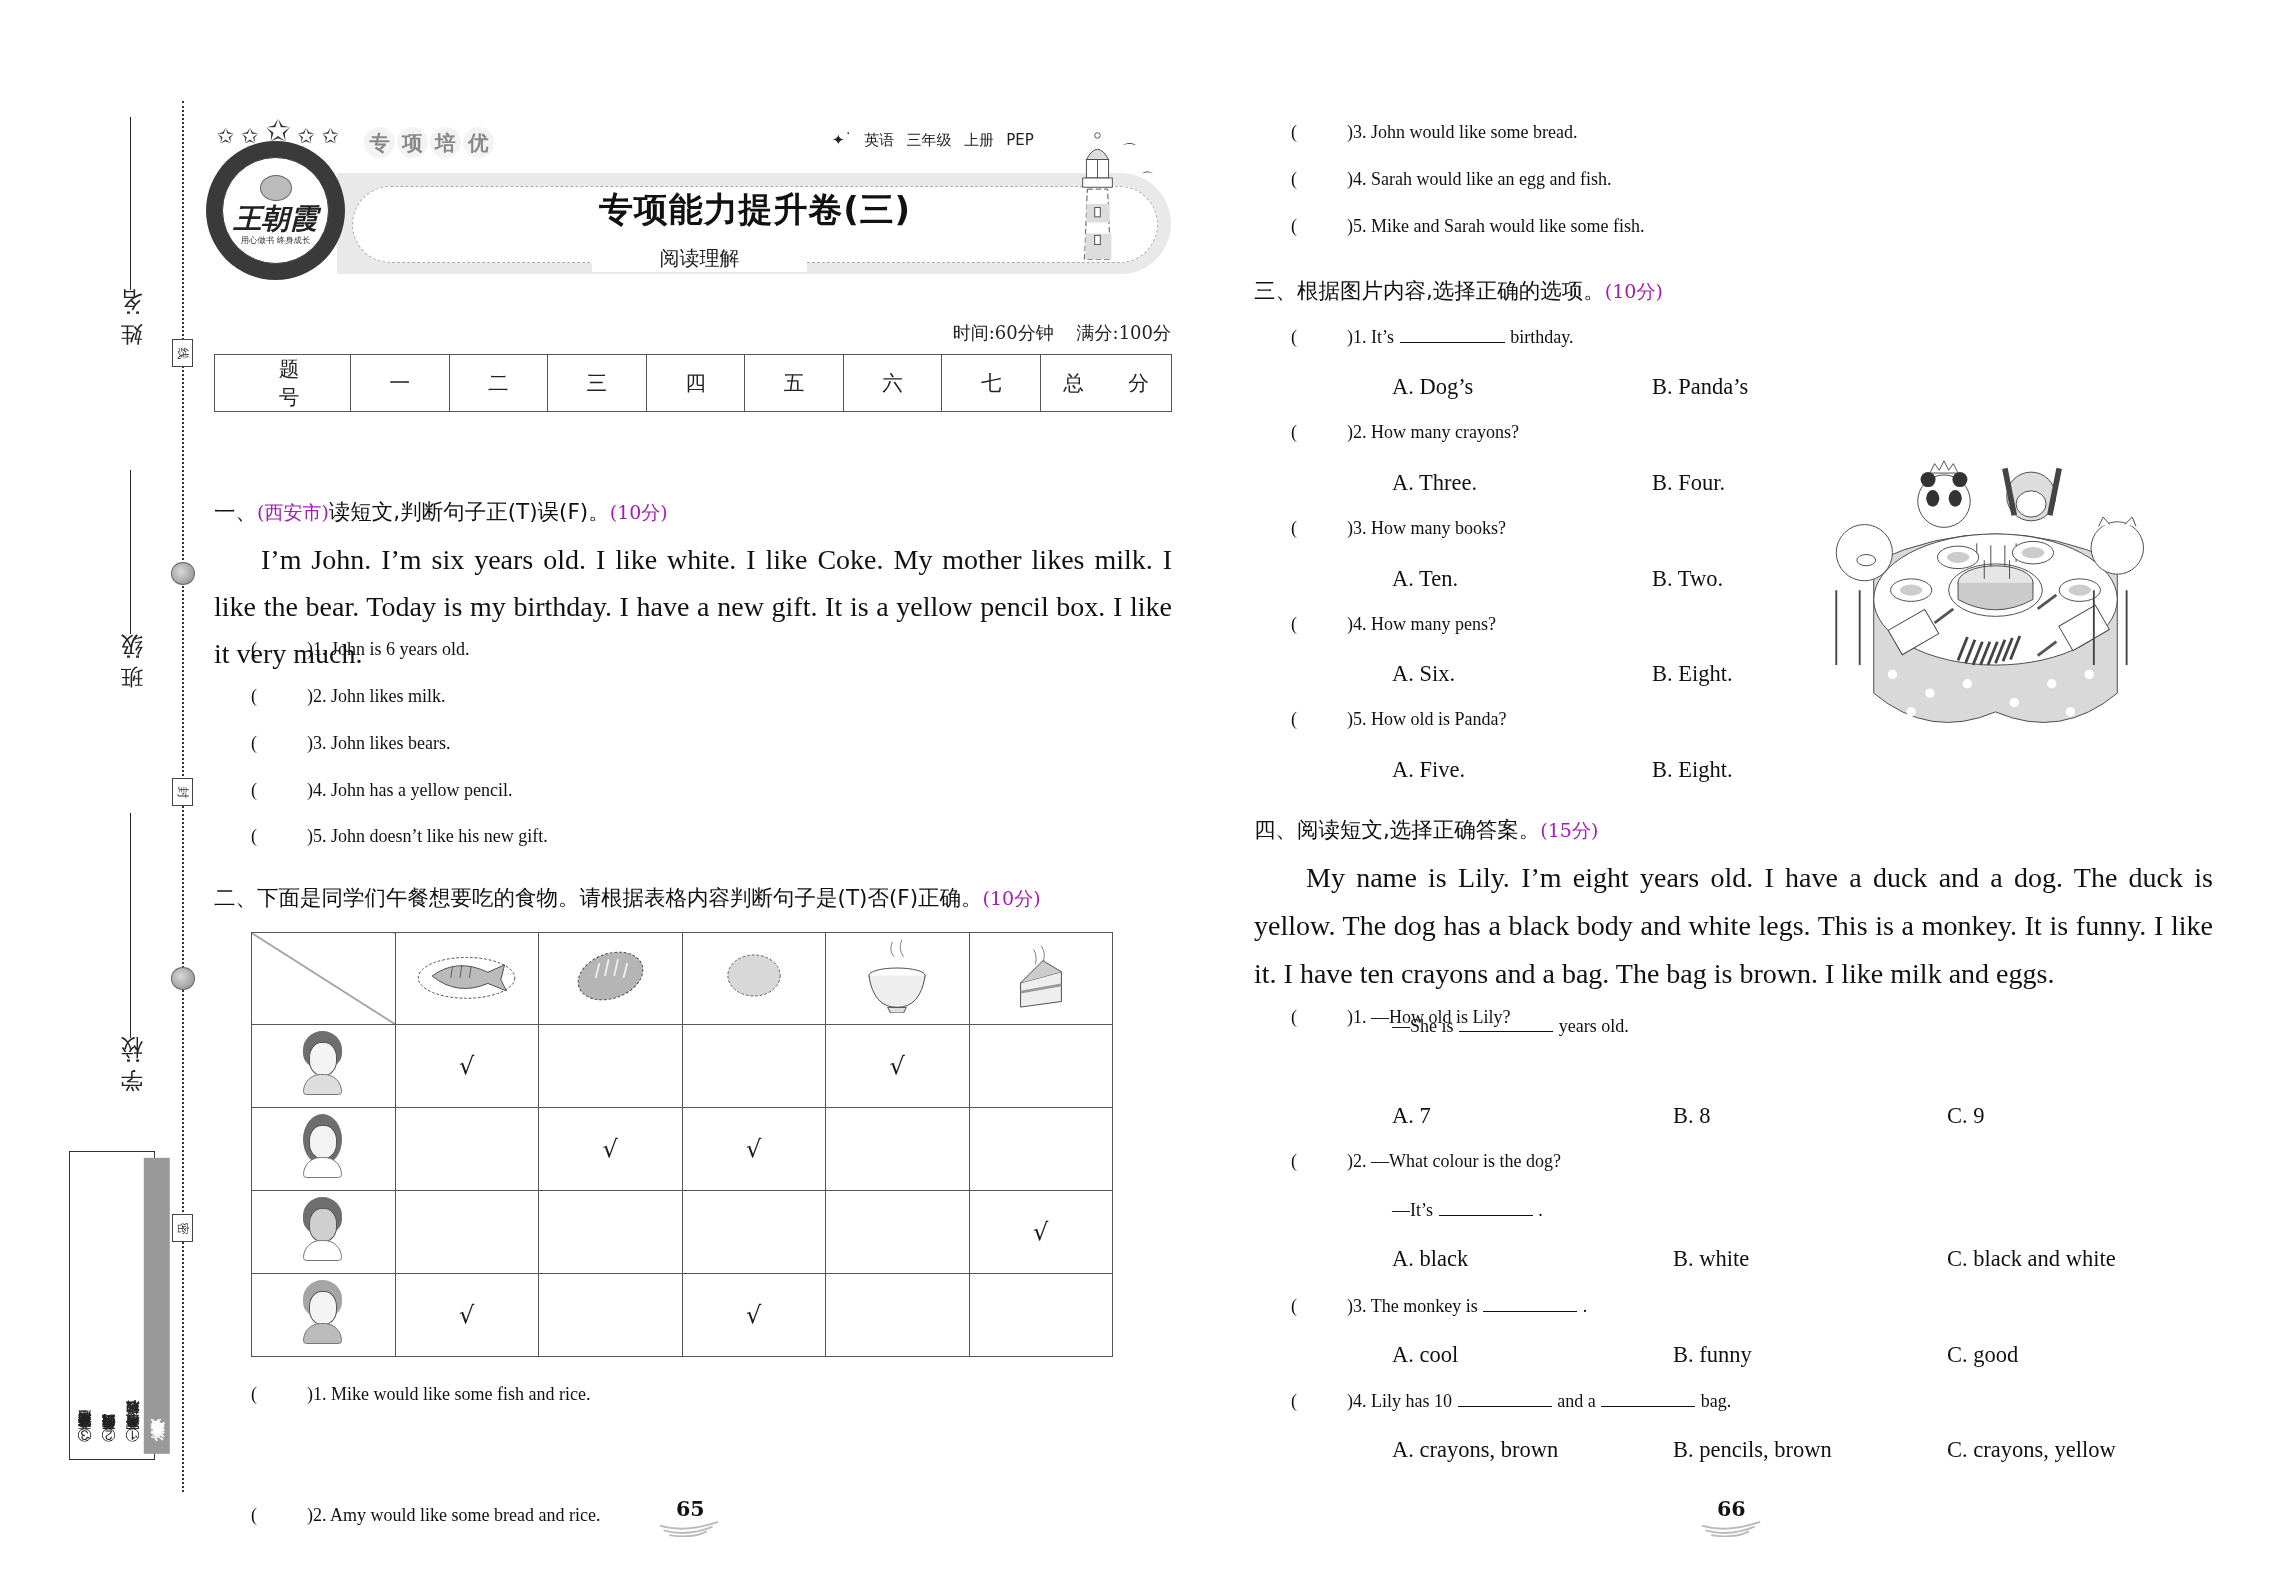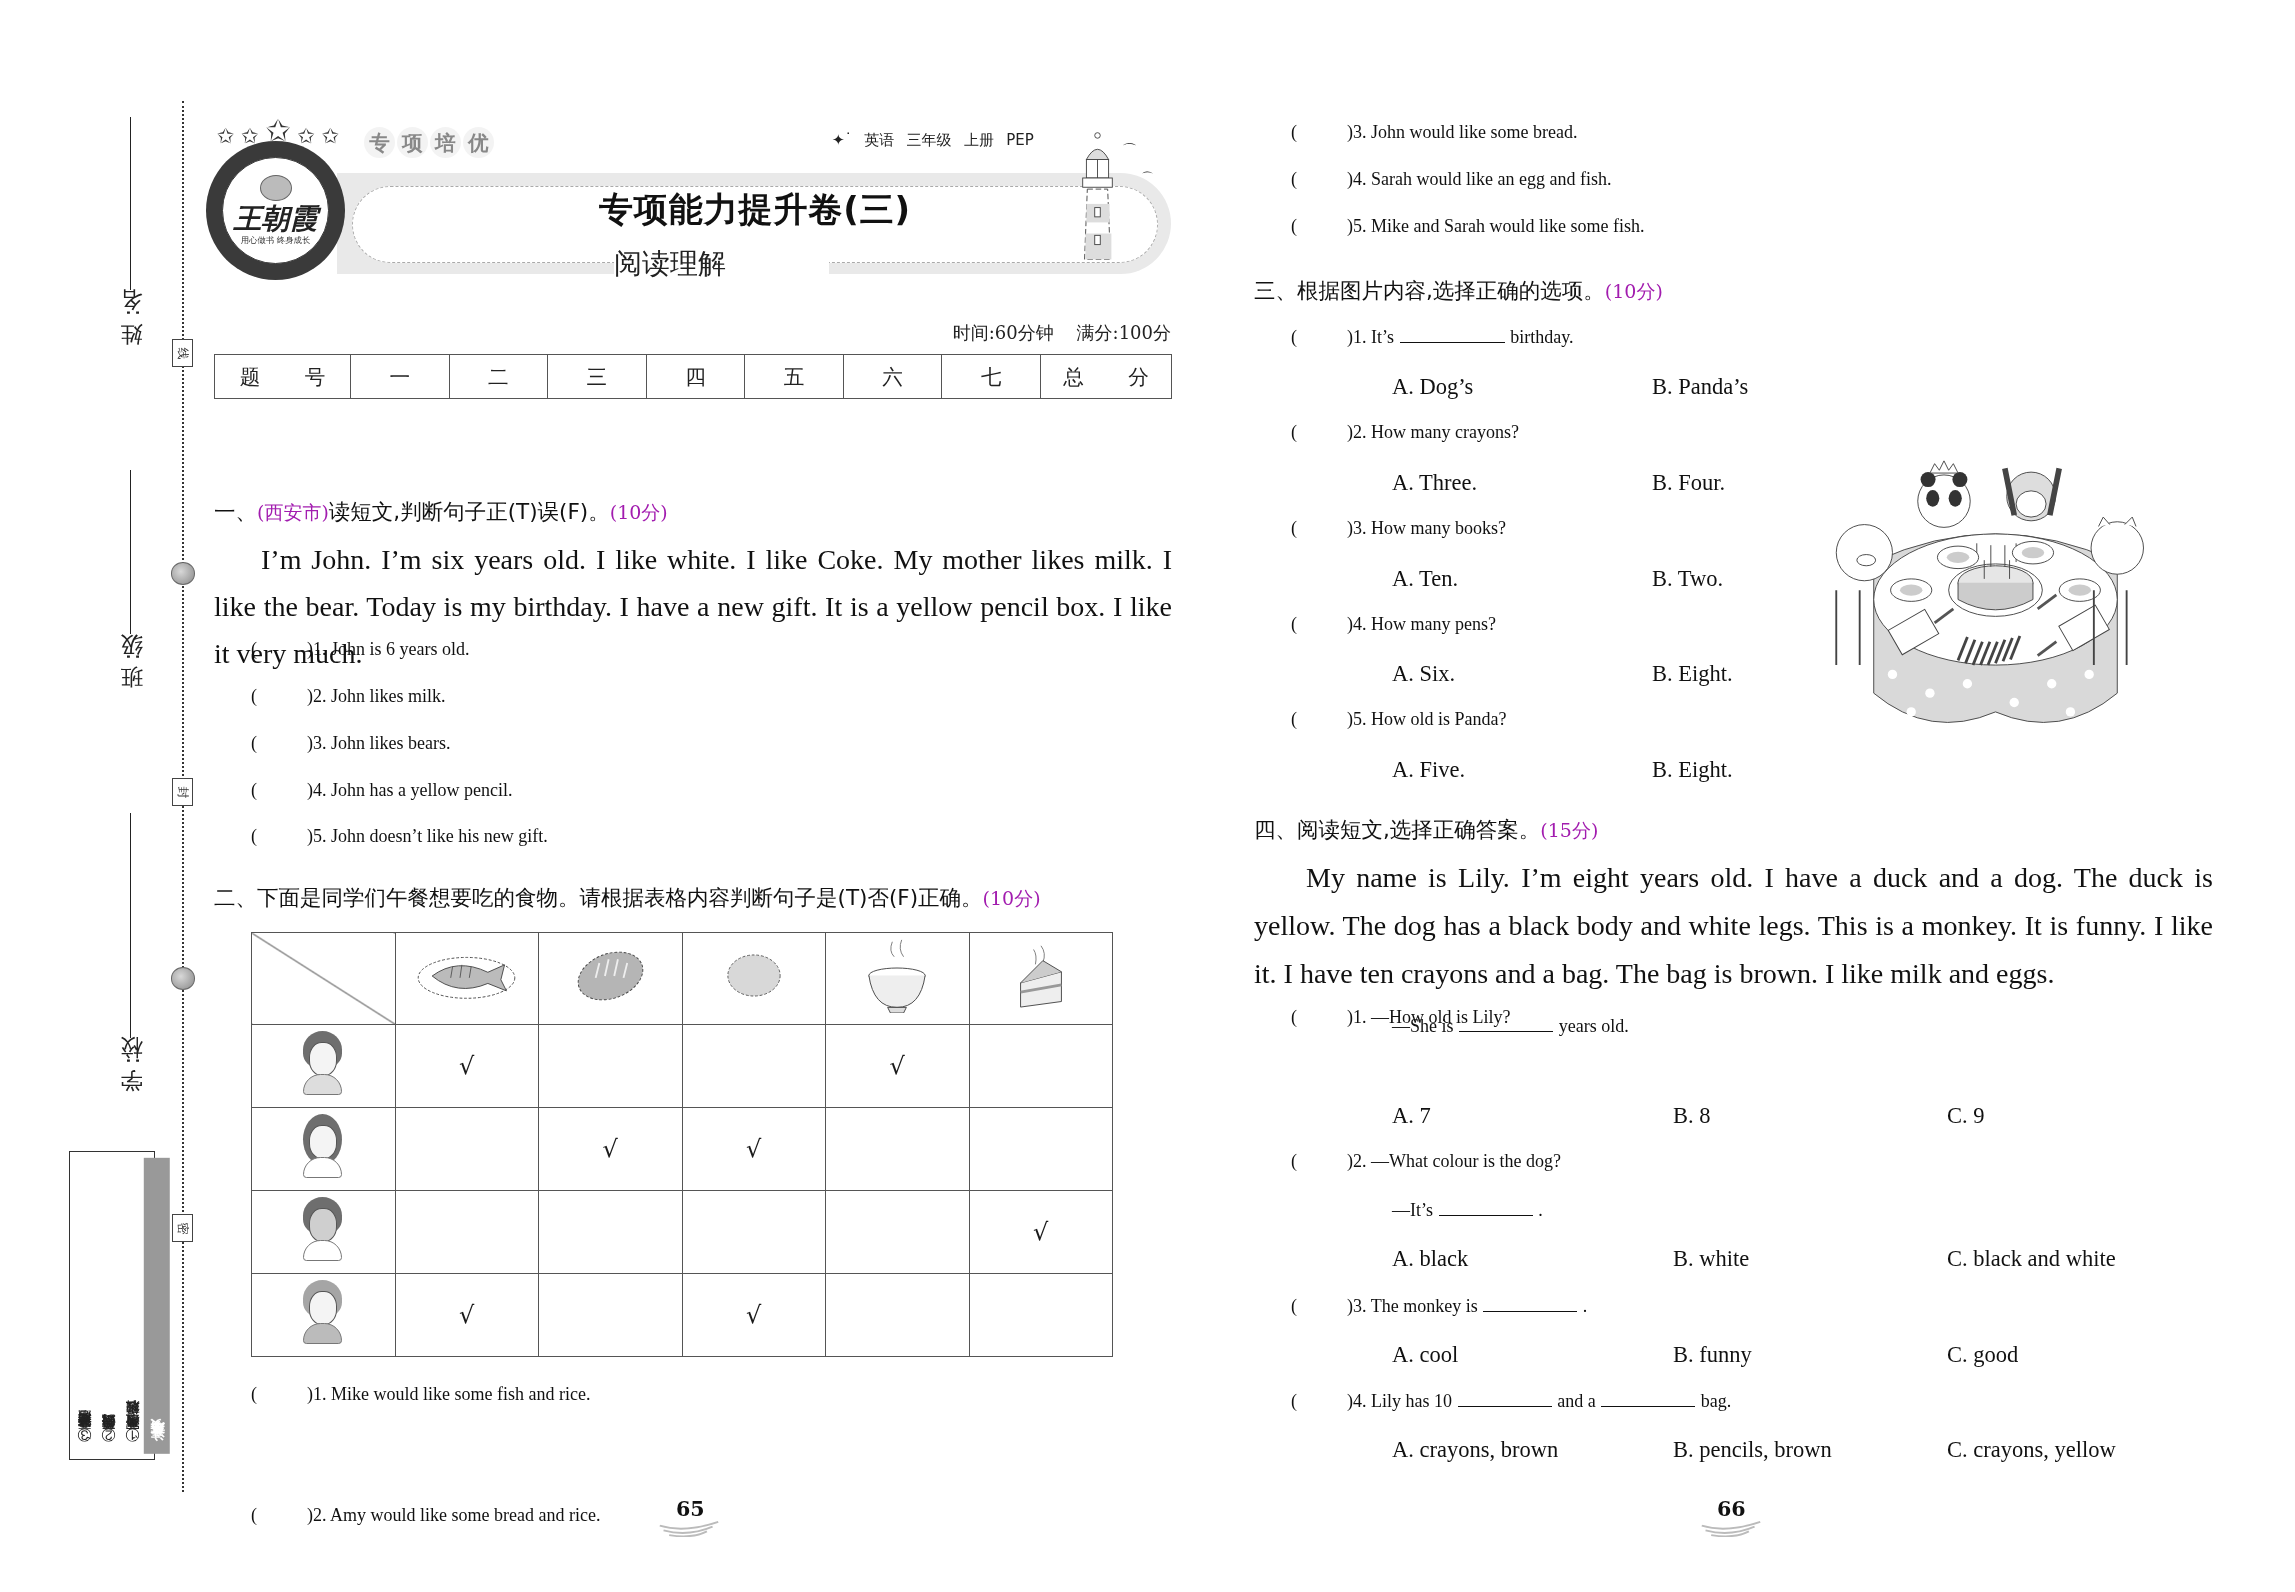--- a/index.html
+++ b/index.html
@@ -26,28 +26,28 @@
   .logo-name { font-family: "DejaVu Serif", serif; font-size: 28px; font-weight: bold; font-style: italic; color: #222; line-height: 32px; }
   .logo-slogan { font-size: 8.4px; font-family: "DejaVu Sans", sans-serif; color: #333; }
   .logo-stars { position: absolute; left: 217px; top: 120px; width: 122px; height: 28px; display: flex; justify-content: space-between; align-items: flex-end; font-size: 20.6px; color: #333; }
   .logo-stars span:nth-child(3) { font-size: 30px; }
   .banner-bg { position: absolute; left: 337px; top: 173px; width: 834px; height: 101px; background: #e9e9e9; border-radius: 0 56px 56px 0; }
   .banner-inner { position: absolute; left: 352px; top: 186px; width: 806px; height: 77px; background: #fff; border: 1.4px dashed #aaa; border-radius: 39px; }
   .series { position: absolute; left: 364px; top: 127px; display: flex; gap: 1.9px; }
   .series span { width: 31px; height: 31px; border-radius: 50%; background: #f3f3f3; color: #888; font-family: "DejaVu Sans", sans-serif; font-weight: bold; font-size: 20.6px; display: flex; align-items: center; justify-content: center; }
   .meta { position: absolute; left: 832px; top: 131px; font-family: "DejaVu Sans", sans-serif; font-size: 15px; color: #222; word-spacing: 7.5px; white-space: nowrap; }
   .title { position: absolute; left: 352px; width: 806px; top: 187px; text-align: center; font-family: "DejaVu Sans", sans-serif; font-weight: bold; font-size: 34px; color: #111; letter-spacing: 0.9px; }
-  .subtitle { position: absolute; left: 614px; width: 215px; top: 245px; background: #fff; font-family: "DejaVu Sans", sans-serif; font-size: 28px; color: #222; }
+  .subtitle { position: absolute; left: 592px; width: 215px; top: 245px; text-align: center; background: #fff; font-family: "DejaVu Sans", sans-serif; font-size: 20px; color: #222; }
   .lighthouse { position: absolute; left: 1079px; top: 131px; width: 37px; height: 131px; }
 
   
   .time-line { position: absolute; right: 1124px; top: 321px; font-size: 18px; color: #222; white-space: nowrap; }
   table.score { position: absolute; left: 214px; top: 354px; width: 958px; border-collapse: collapse; border: 1.9px solid #222; }
   table.score td { border: 0.9px solid #555; height: 44px; text-align: center; font-family: "DejaVu Sans", sans-serif; font-size: 20.6px; color: #222; }
-  table.score td:first-child { width: 136px; letter-spacing: 19px; padding-left: 19px; }
+  table.score td:first-child { width: 136px; letter-spacing: 19px; padding-left: 32px; }
   table.score td.total { letter-spacing: 19px; padding-left: 19px; }
 
   
   .sec-title { position: absolute; font-family: "DejaVu Sans", sans-serif; font-size: 21.5px; color: #111; white-space: nowrap; }
   .sec-title .note { font-family: "DejaVu Serif", serif; font-size: 19px; color: #a21caf; }
   .para { position: absolute; font-family: "Liberation Serif", "DejaVu Serif", serif; font-size: 28px; line-height: 47px; color: #111; text-align: justify; text-align-last: left; }
   .q { position: absolute; font-family: "Liberation Serif", "DejaVu Serif", serif; font-size: 18px; color: #111; white-space: nowrap; display: flex; align-items: baseline; }
   .q .paren { display: inline-block; width: 62px; }
   .q .paren::before { content: "("; }
   .q .paren::after { content: ")"; float: right; }

